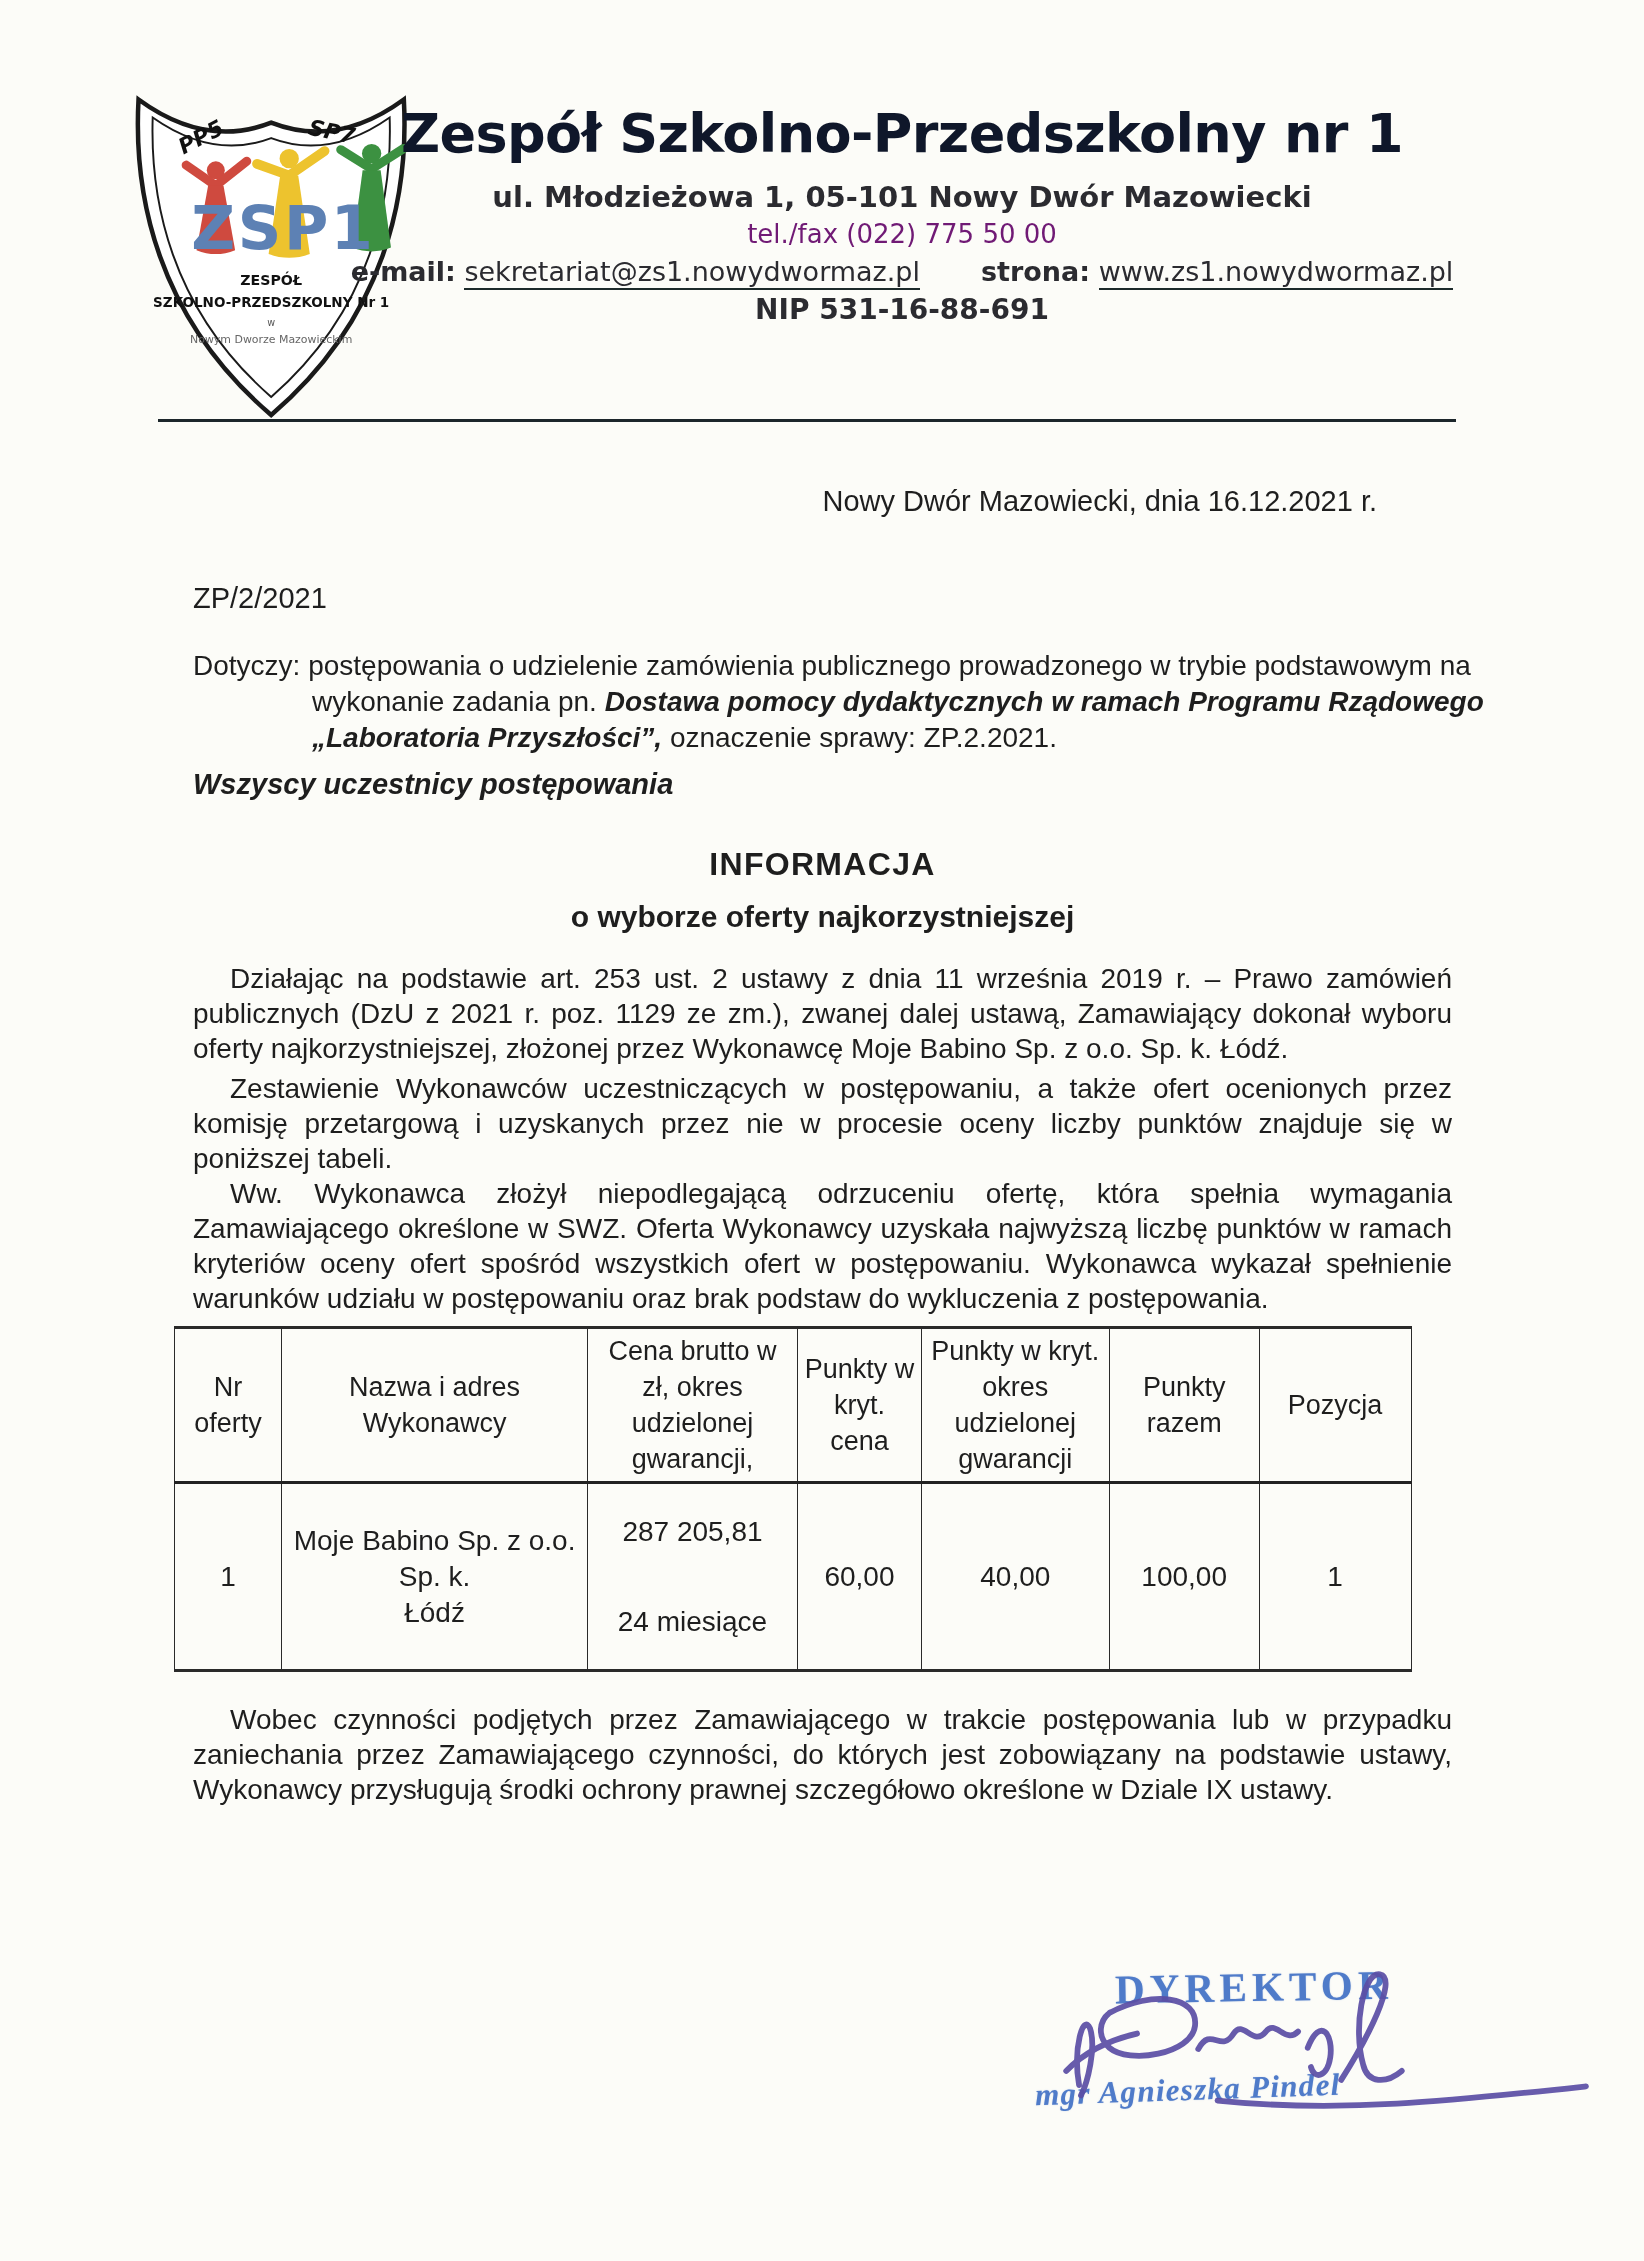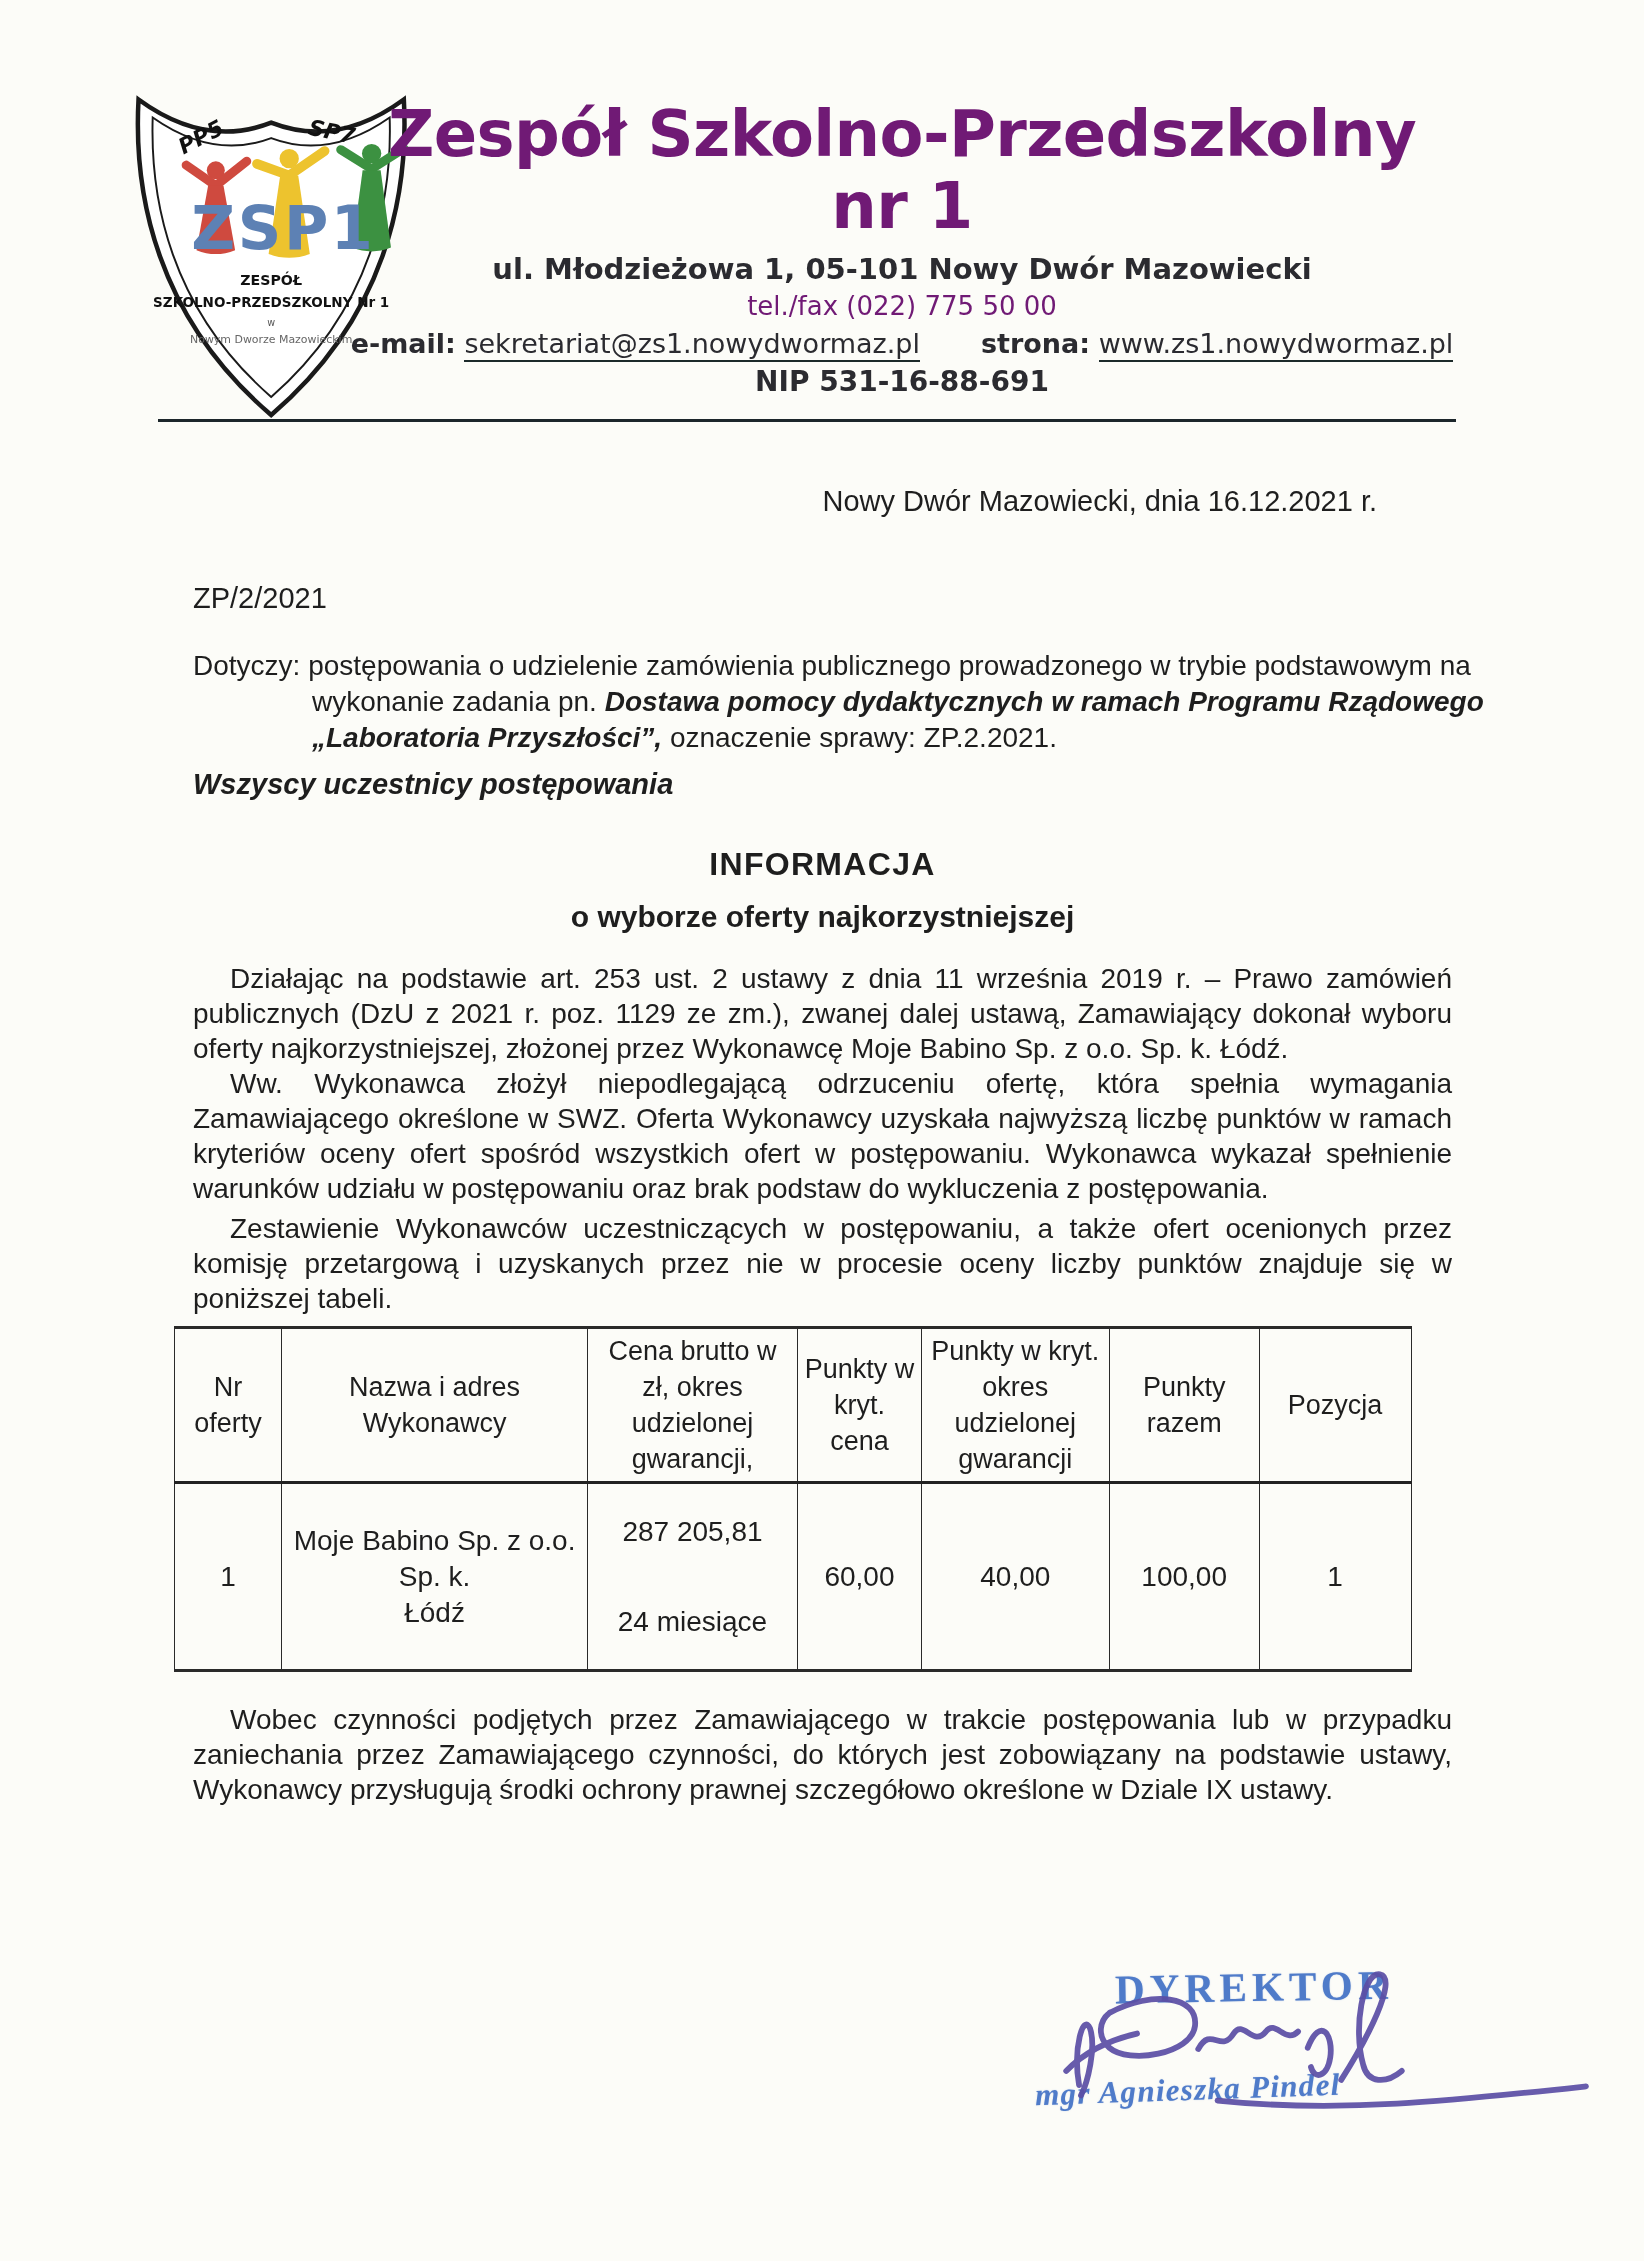--- a/index.html
+++ b/index.html
@@ -2,22 +2,22 @@
 <html style="font-size:10.3px"><head>
 <meta charset="utf-8">
 <style>
   html,body{margin:0;padding:0;background:#e8e8e6;}
   .page{position:relative;width:1645px;height:2261px;background:#fcfcf8;overflow:hidden;
         font-family:"Liberation Sans",sans-serif;color:#1e1e1e;}
 
   
   #logo{position:absolute;left:128px;top:84px;width:287px;height:340px;}
   .header-text{position:absolute;left:348px;top:98px;width:1108px;text-align:center;}
-  .title1,.title2{font-family:"DejaVu Sans",sans-serif;font-weight:bold;color:#701a75;
-                  font-size:64px;line-height:72px;letter-spacing:-0.6px;}
+  .title1,.title2{font-family:"DejaVu Sans",sans-serif;font-weight:bold;color:#0f172a;
+                  font-size:54px;line-height:72px;letter-spacing:-0.6px;}
   .addr{font-family:"DejaVu Sans",sans-serif;font-weight:bold;color:#2b2b30;
         font-size:29px;line-height:37px;margin-top:9px;}
   .tel{font-family:"DejaVu Sans",sans-serif;font-weight:normal;color:#701a75;
        font-size:26px;line-height:36px;}
   .emails{font-family:"DejaVu Sans",sans-serif;color:#2b2b30;font-size:27px;line-height:39px;}
   .emails .lbl{font-weight:bold;}
   .emails .link{border-bottom:2.6px solid #1c2a2a;padding-bottom:0.6px;}
   .emails .gap{display:inline-block;width:61px;}
   .nip{font-family:"DejaVu Sans",sans-serif;font-weight:bold;color:#2b2b30;
        font-size:28px;line-height:37px;}
@@ -122,22 +122,22 @@
       <span class="subj-label">Dotyczy:</span>
       <span>postępowania o udzielenie zamówienia publicznego prowadzonego w trybie podstawowym na wykonanie zadania pn. </span><span class="bi">Dostawa pomocy dydaktycznych w ramach Programu Rządowego „Laboratoria Przyszłości”,</span><span> oznaczenie sprawy: </span><span class="b">ZP.2.2021.</span>
     </div>
 
     <div class="recipients">Wszyscy uczestnicy postępowania</div>
 
     <div class="h1">INFORMACJA</div>
     <div class="h2">o wyborze oferty najkorzystniejszej</div>
 
     <p class="body p1">Działając na podstawie art. 253 ust. 2 ustawy z dnia 11 września 2019 r. – Prawo zamówień publicznych (DzU z 2021 r. poz. 1129 ze zm.), zwanej dalej ustawą, Zamawiający dokonał wyboru oferty najkorzystniejszej, złożonej przez Wykonawcę Moje Babino Sp. z o.o. Sp. k. Łódź.</p>
+    <p class="body p3">Zestawienie Wykonawców uczestniczących w postępowaniu, a także ofert ocenionych przez komisję przetargową i uzyskanych przez nie w procesie oceny liczby punktów znajduje się w poniższej tabeli.</p>
     <p class="body">Ww. Wykonawca złożył niepodlegającą odrzuceniu ofertę, która spełnia wymagania Zamawiającego określone w SWZ. Oferta Wykonawcy uzyskała najwyższą liczbę punktów w ramach kryteriów oceny ofert spośród wszystkich ofert w postępowaniu. Wykonawca wykazał spełnienie warunków udziału w postępowaniu oraz brak podstaw do wykluczenia z postępowania.</p>
-    <p class="body p3">Zestawienie Wykonawców uczestniczących w postępowaniu, a także ofert ocenionych przez komisję przetargową i uzyskanych przez nie w procesie oceny liczby punktów znajduje się w poniższej tabeli.</p>
 
     <table class="results">
       <colgroup>
         <col style="width:8.7%">
           <col style="width:24.7%">
           <col style="width:17%">
         <col style="width:10%">
           <col style="width:15.2%">
           <col style="width:12.1%">
           <col style="width:12.3%">

